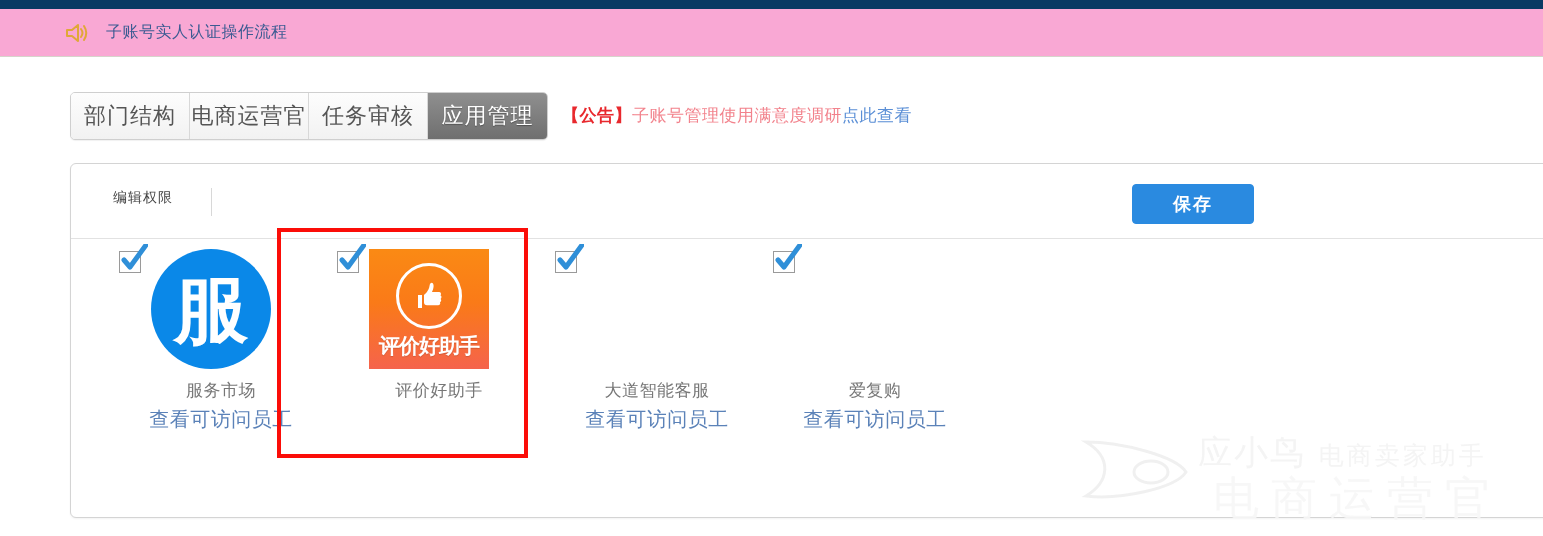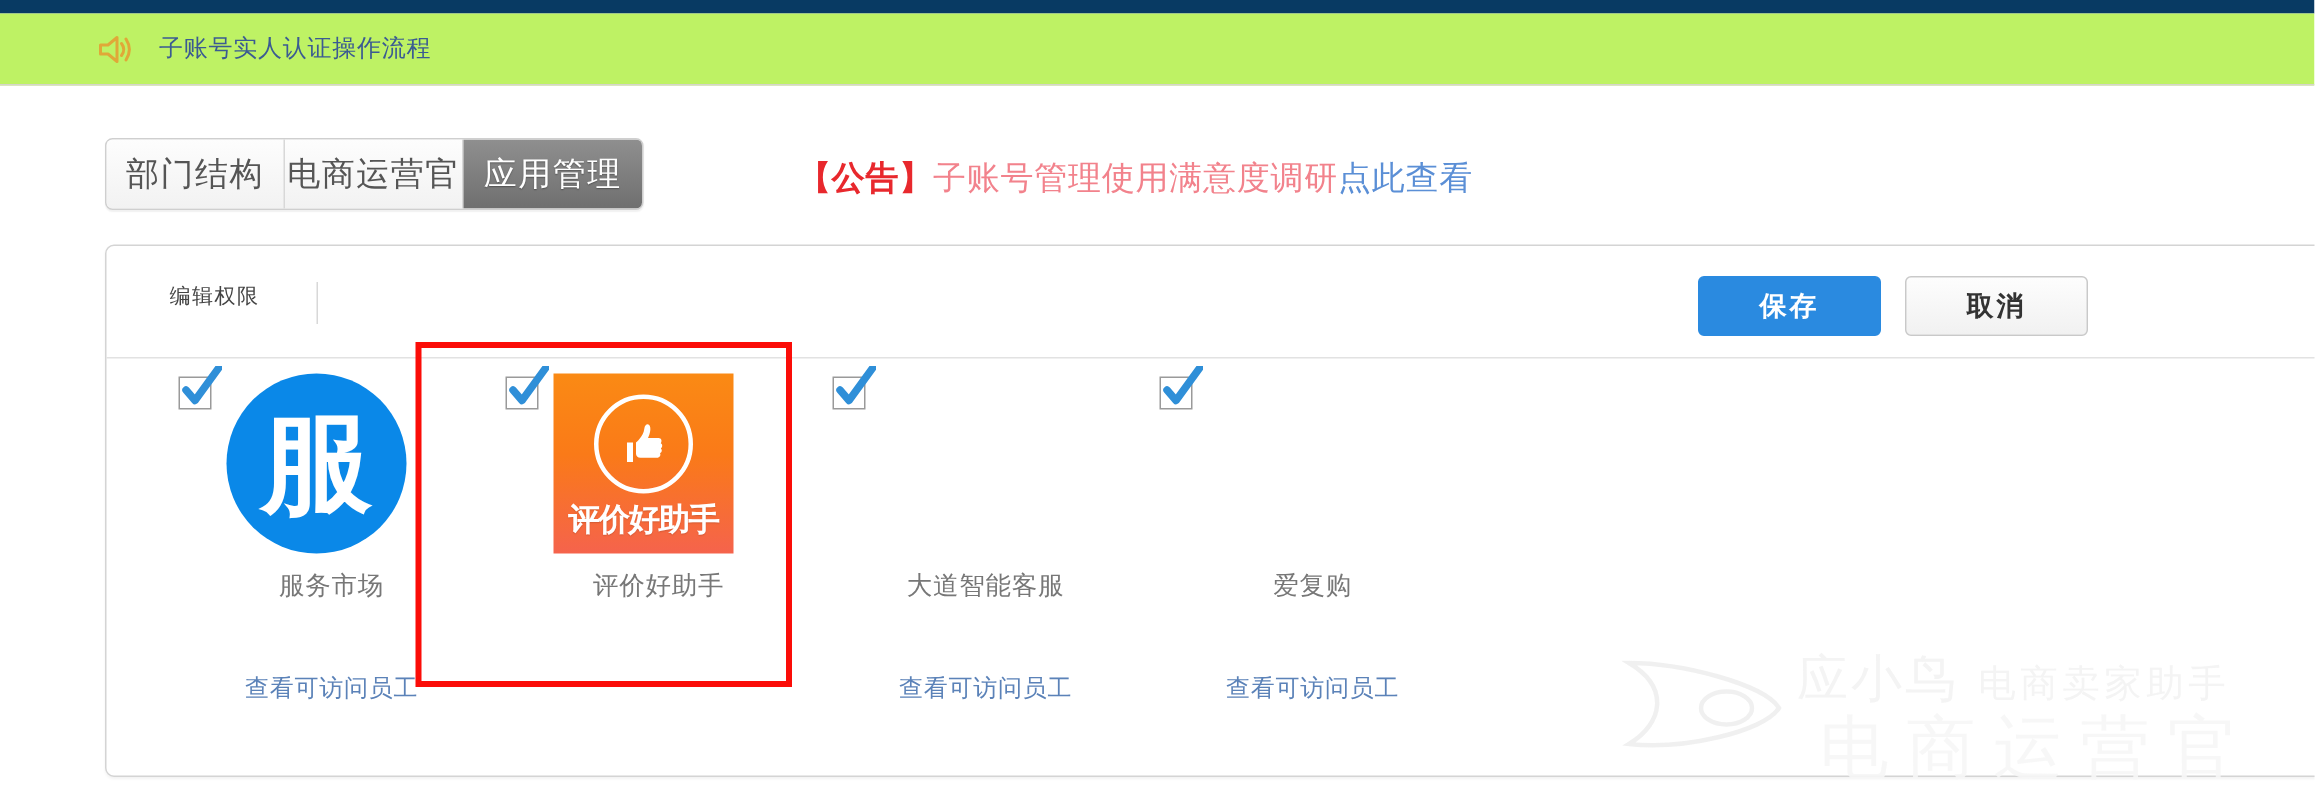--- a/index.html
+++ b/index.html
@@ -23,21 +23,21 @@
     left: 0; top: 0;
     width: 1543px; height: 9px;
     background: #083a63;
   }
 
   
   .notice-bar {
     position: absolute;
     left: 0; top: 9px;
     width: 1543px; height: 48px;
-    background: #bef264;
+    background: #f9a8d4;
     border-bottom: 1px solid #d6d4cb;
     display: flex;
     align-items: center;
   }
   .notice-icon {
     margin-left: 64px;
     width: 24px; height: 22px;
     display: flex; align-items: center; justify-content: center;
   }
   .notice-text {
@@ -77,22 +77,22 @@
     letter-spacing: 1px;
   }
   .tab:last-child { border-right: none; }
   .tab.active {
     background: linear-gradient(#8f8f8f, #6f6f6f);
     color: #ffffff;
     text-shadow: 0 1px 1px rgba(0,0,0,.35);
   }
   .announce {
     position: absolute;
-    left: 532px; top: 46px;
-    font-size: 22px;
+    left: 562px; top: 46px;
+    font-size: 17px;
     white-space: nowrap;
     font-family: "DejaVu Sans", "Liberation Sans", sans-serif;
     letter-spacing: .5px;
   }
   .announce .tag   { color: #e8282d; font-weight: bold; }
   .announce .body  { color: #f2828c; }
   .announce .link  { color: #5b8fd6; cursor: pointer; }
 
   
   .panel {
@@ -231,26 +231,25 @@
     text-align: center;
     font-size: 17px;
     color: #777;
     font-family: "DejaVu Sans", "Liberation Sans", sans-serif;
     letter-spacing: .5px;
   }
   .app-link {
     position: absolute;
     left: 0; right: 0; top: 167px;
     text-align: center;
-    font-size: 16px;
+    font-size: 20px;
     color: #5b82b8;
     cursor: pointer;
     font-family: "DejaVu Sans", "Liberation Sans", sans-serif;
     letter-spacing: .5px;
-    margin-top: 43px;
   }
 
   
   .highlight-box {
     position: absolute;
     left: 277px; top: 228px;
     width: 251px; height: 230px;
     border: 4px solid #fb0d08;
     pointer-events: none;
     z-index: 40;
@@ -302,34 +301,34 @@
         <path d="M20 4 Q24.5 11 20 18" fill="none" stroke="#e0a838" stroke-width="2" stroke-linecap="round"></path>
       </svg>
     </span>
     <span class="notice-text">子账号实人认证操作流程</span>
   </div>
 
   <div class="tabs-row">
     <div class="tabs">
       <div class="tab">部门结构</div>
       <div class="tab">电商运营官</div>
+      <div class="tab">任务审核</div>
       <div class="tab active">应用管理</div>
     </div>
     <div class="announce">
       <span class="tag">【公告】</span><span class="body">子账号管理使用满意度调研</span><span class="link">点此查看</span>
     </div>
   </div>
 
   <div class="panel">
 
     <div class="panel-header">
       <div class="panel-title">编辑权限</div>
       <div class="title-divider"></div>
       <div class="btn btn-save">保存</div>
-      <div class="btn btn-cancel">取消</div>
     </div>
 
     <div class="apps">
 
       <div class="app" style="left:40px;">
         <div class="app-check">
           <span class="chk-box"></span>
           <svg class="chk-mark" viewBox="0 0 28 30">
             <path d="M4 16 L10 23 L26 1" fill="none" stroke="#2f8fd8" stroke-width="5" stroke-linecap="round" stroke-linejoin="round"></path>
           </svg>

